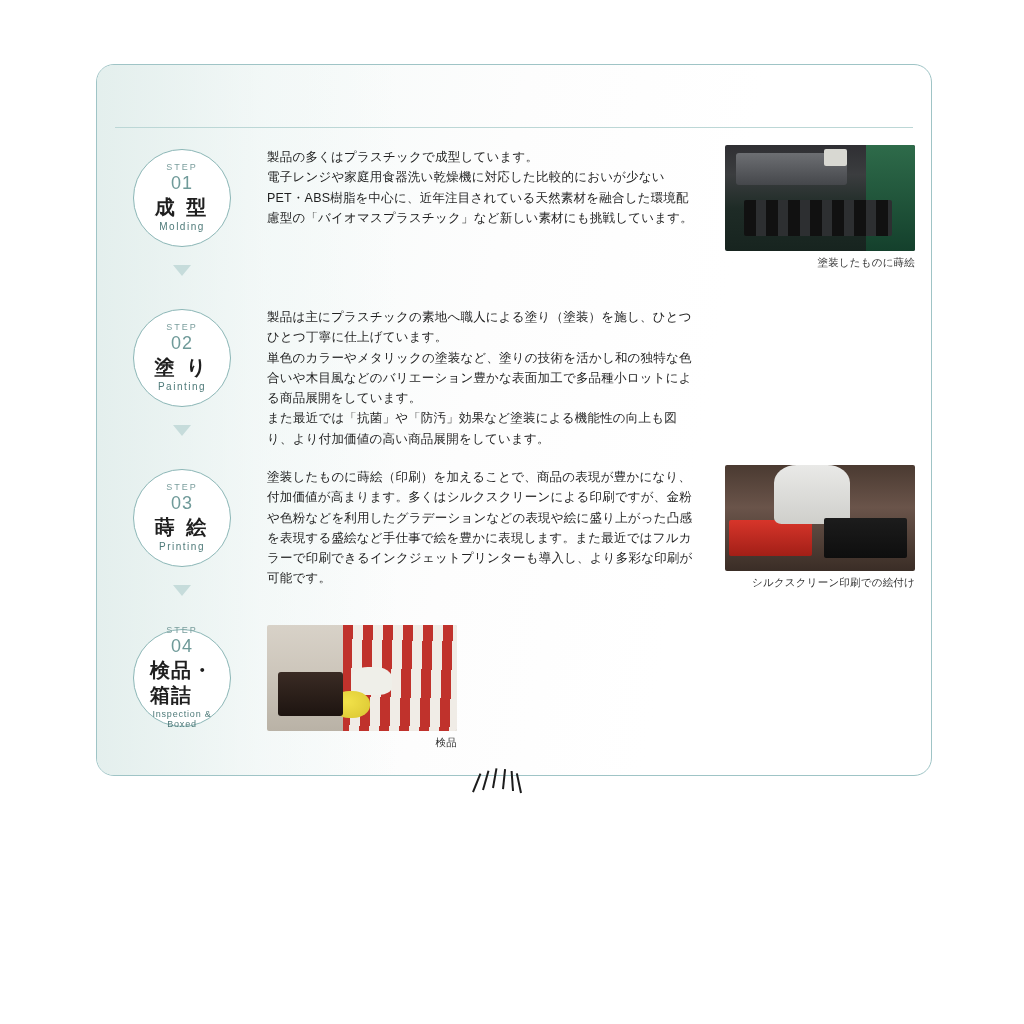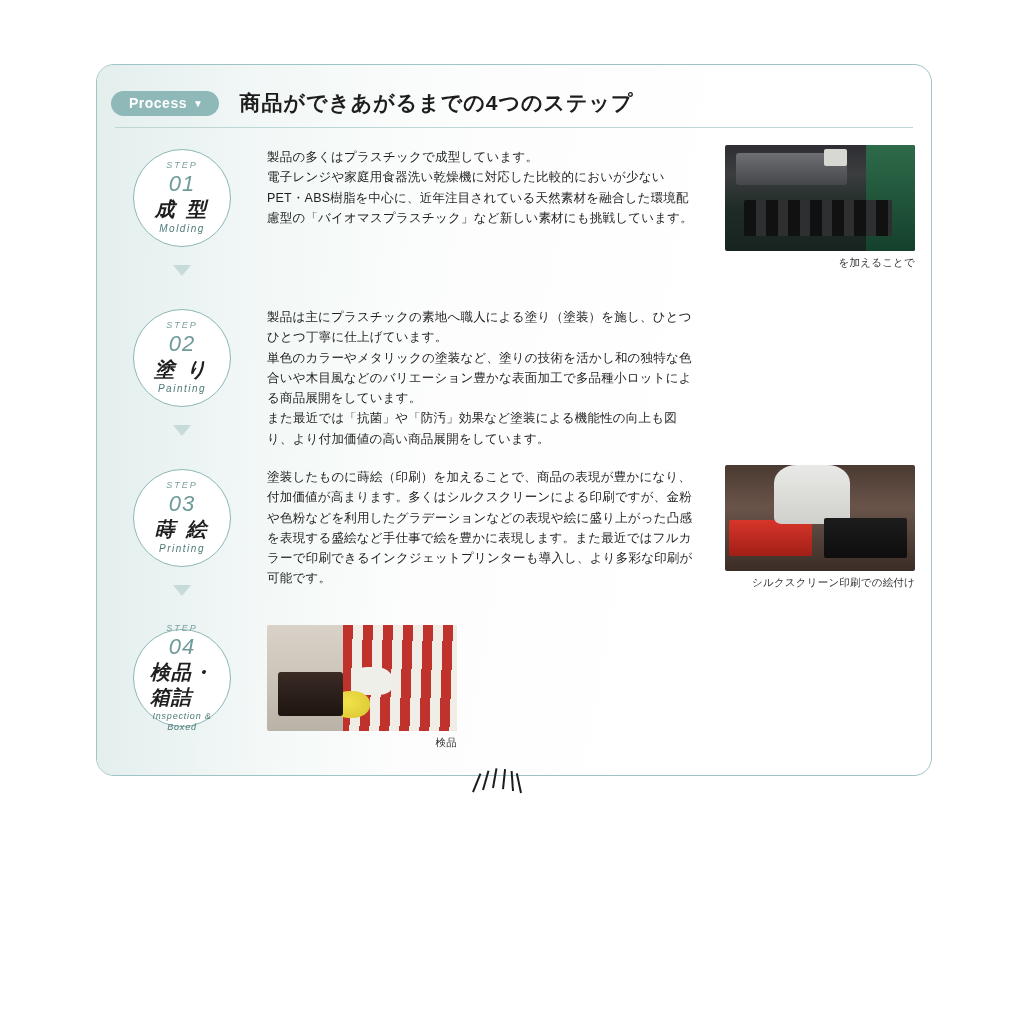--- a/index.html
+++ b/index.html
@@ -124,31 +124,30 @@
     height: 98px;
     border-radius: 50%;
     border: 1.5px solid #8bb6b6;
     background: #ffffff;
     display: flex;
     flex-direction: column;
     align-items: center;
     justify-content: center;
     box-sizing: border-box;
     color: #24504f;
-    font-style: italic;
   }
   .badge .step-word {
     font-size: 9px;
     letter-spacing: 2px;
     color: #7a9e9d;
     line-height: 1;
     margin-bottom: 2px;
   }
   .badge .step-num {
-    font-size: 22px;
+    font-size: 18px;
     color: #6f9a99;
     line-height: 1.1;
     letter-spacing: 1px;
   }
   .badge .step-jp {
     font-size: 20px;
     font-weight: bold;
     letter-spacing: 3px;
     color: #1f1f1f;
     line-height: 1.25;
@@ -337,27 +336,20 @@
     background: #1c1c1c;
     transform-origin: bottom center;
   }
 </style>
 </head>
 <body>
 
 <div class="page">
   <div class="panel">
 
-    <div class="header">
-      <div class="process-pill">
-        <span>Process</span>
-        <span class="chev">▼</span>
-      </div>
-      <div class="header-title">商品ができあがるまでの4つのステップ</div>
-    </div>
     <div class="header-rule"></div>
 
     <div class="steps">
 
       <div class="step-row">
         <div class="badge-col">
           <div class="badge">
             <div class="step-word">STEP</div>
             <div class="step-num">01</div>
             <div class="step-jp">成 型</div>
@@ -367,21 +359,21 @@
         </div>
         <div class="text-col">
           <p style="white-space:pre-wrap;">製品の多くはプラスチックで成型しています。
 電子レンジや家庭用食器洗い乾燥機に対応した比較的においが少ないPET・ABS樹脂を中心に、近年注目されている天然素材を融合した環境配慮型の「バイオマスプラスチック」など新しい素材にも挑戦しています。</p>
         </div>
         <div class="img-col">
           <div class="photo photo-1">
             <div class="ph1-green"></div>
             <div class="ph1-lamp"></div>
           </div>
-          <div class="caption">を加えることで</div>
+          <div class="caption">塗装したものに蒔絵</div>
         </div>
       </div>
 
       <div class="step-row">
         <div class="badge-col">
           <div class="badge">
             <div class="step-word">STEP</div>
             <div class="step-num">02</div>
             <div class="step-jp">塗 り</div>
             <div class="step-en">Painting</div>

